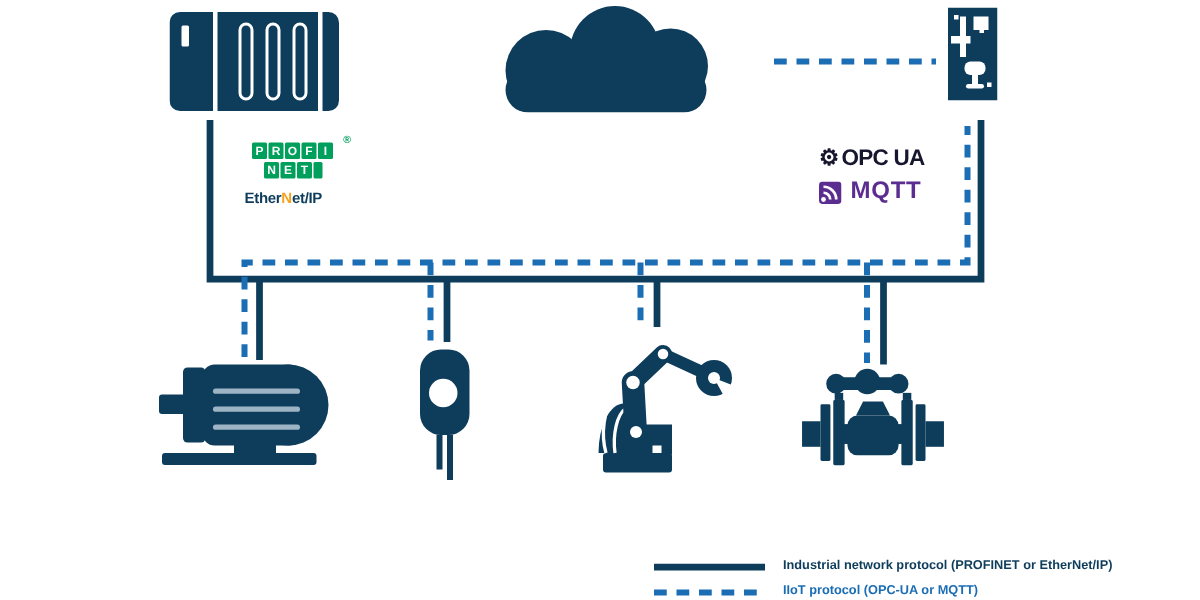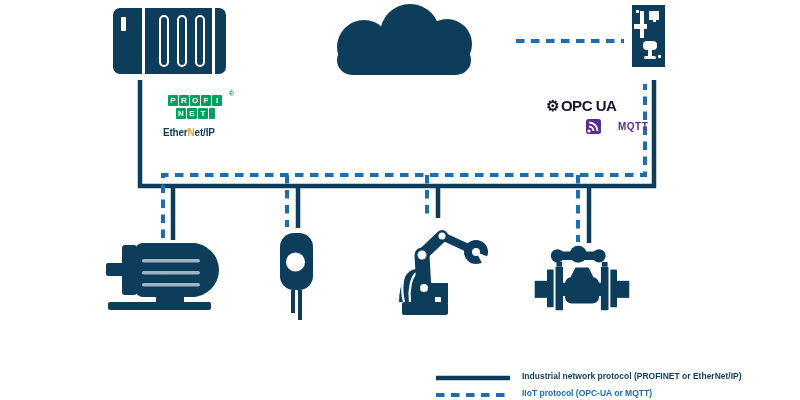--- a/index.html
+++ b/index.html
@@ -33,22 +33,22 @@
   .pn-reg{position:absolute;right:6px;top:-5px;color:var(--green);font-size:7px;font-weight:bold;}
 
   .enet{position:absolute;left:163px;top:127px;font-size:10px;font-weight:bold;
         color:var(--navy);letter-spacing:-0.2px;white-space:nowrap;}
   .enet-accent{color:var(--orange);}
 
   .opcua{position:absolute;left:546px;top:97px;display:flex;align-items:center;gap:2px;
          color:var(--opcua);font-weight:bold;font-size:15px;letter-spacing:-0.5px;}
   .opcua-gear{font-size:15px;line-height:1;color:var(--opcua);}
 
-  .mqtt{position:absolute;left:546px;top:119px;display:flex;align-items:center;gap:17px;
-        color:var(--purple);font-weight:bold;font-size:10px;letter-spacing:0.5px;margin-left:40px;}
+  .mqtt{position:absolute;left:546px;top:119px;display:flex;align-items:center;gap:6px;
+        color:var(--purple);font-weight:bold;font-size:16px;letter-spacing:0.5px;}
   .mqtt-badge{width:15px;height:15px;display:block;}
 
   .legend{position:absolute;left:436px;top:368px;}
   .legend-row{display:flex;align-items:flex-end;gap:12px;height:13px;margin-bottom:4px;}
   .legend-swatch{width:74px;height:6px;display:block;}
   .legend-label{font-size:8.5px;font-weight:bold;white-space:nowrap;}
   .l-solid{color:var(--navy);}
   .l-dashed{color:var(--blue);margin-top:48px;}
 </style>
 </head>

